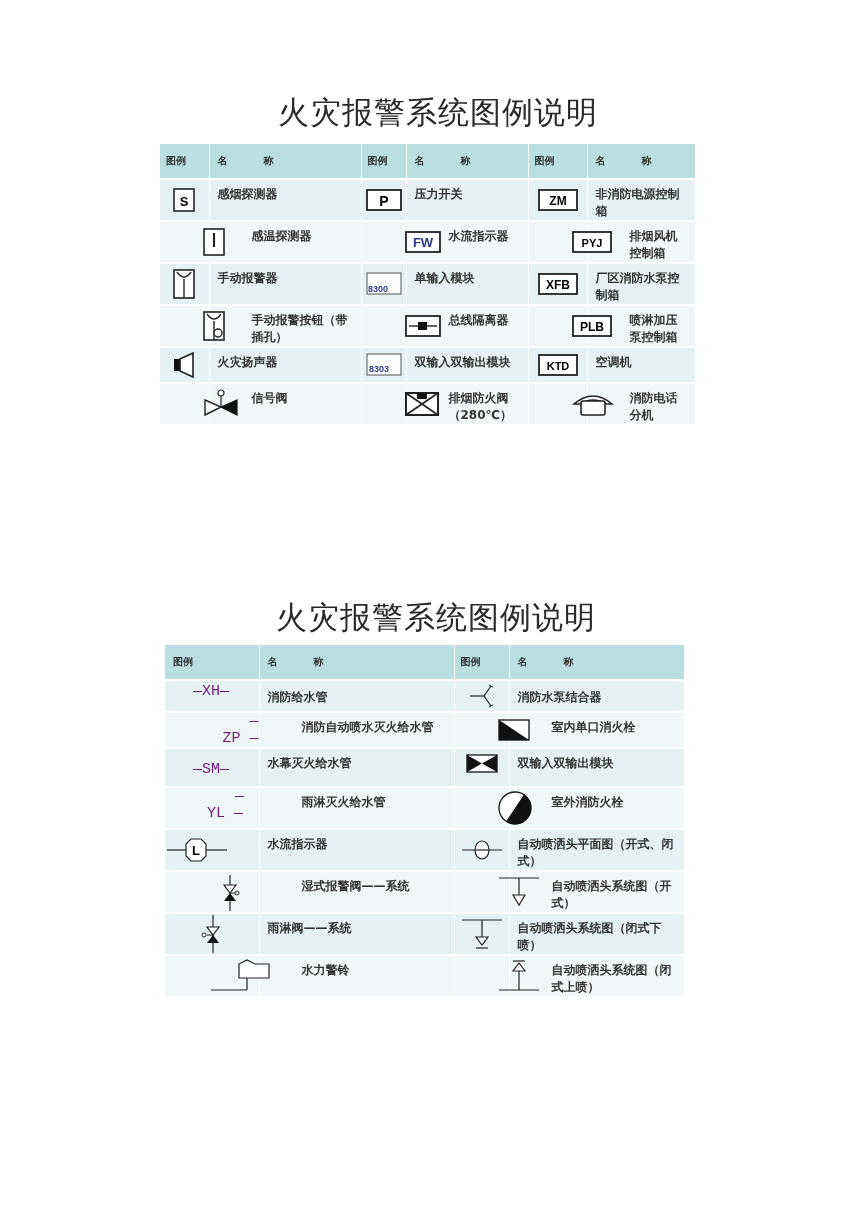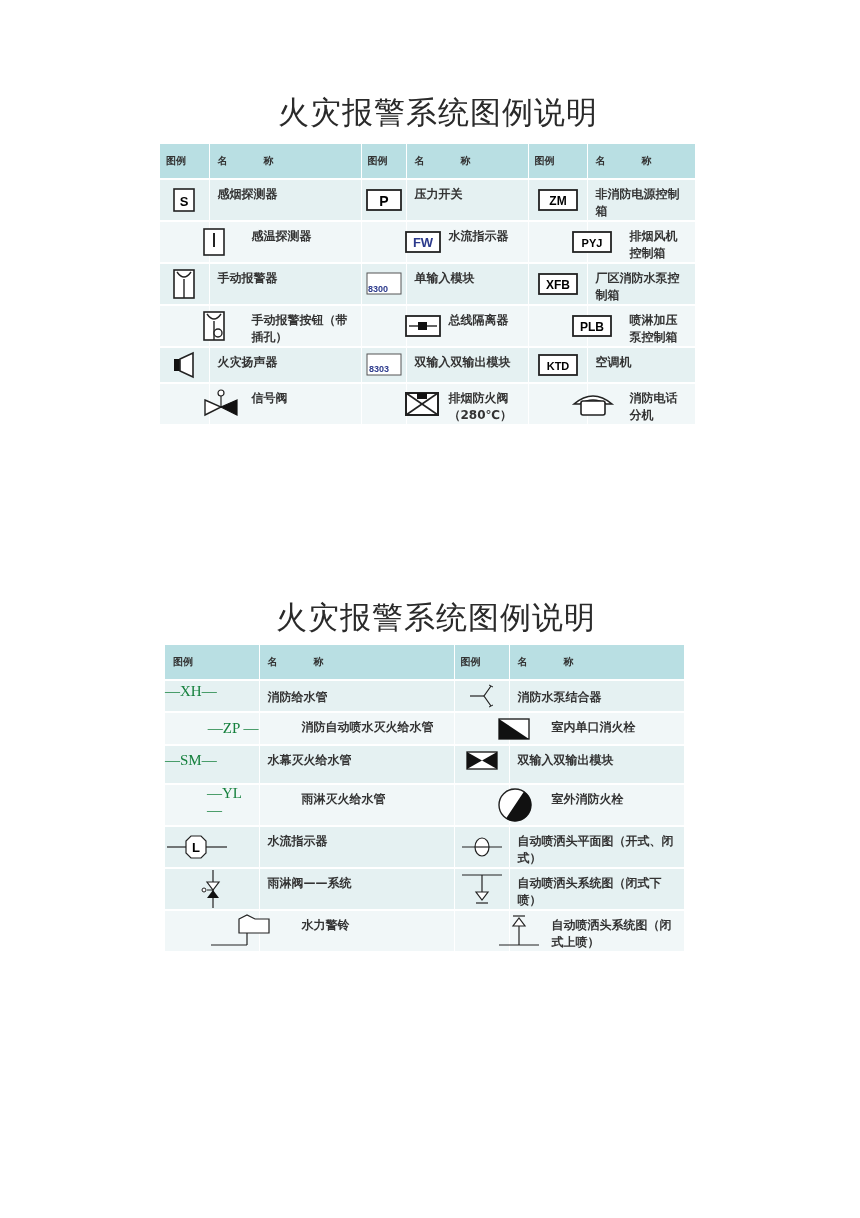--- a/index.html
+++ b/index.html
@@ -16,21 +16,21 @@
   th .lbl { padding-left: 6px; }
   tr.odd td { background: #e5f1f2; }
   tr.even td { background: #f1f7f8; padding-left: 42px; }
   tr td { border-top: 2px solid #ffffff; }
   td.sym { text-align: center; vertical-align: middle; }
   td.nm { padding: 6px 6px 0 8px; line-height: 17px; }
   #t1 { left: 160px; top: 144px; width: 535px; }
   #t2 { left: 165px; top: 645px; width: 519px; }
   .nm-header { padding-left: 8px; }
   .gap { display: inline-block; width: 36px; }
-  .pipe { font-weight: normal; font-size: 15px; color: #15803d; font-family: Liberation Serif, serif; }
+  .pipe { font-weight: normal; font-size: 15px; color: #701a75; font-family: Liberation Mono, monospace; margin-left: 28px; }
   svg { display: inline-block; vertical-align: middle; }
 </style>
 </head>
 <body>
 
 <div class="title" id="t1-title">火灾报警系统图例说明</div>
 
 <table id="t1">
   <colgroup>
     <col style="width:49px">
@@ -203,21 +203,21 @@
     <td class="sym" style="text-align:right;vertical-align:middle"><span class="pipe">—<span>ZP</span> —</span></td>
     <td class="nm">消防自动喷水灭火给水管</td>
     <td class="sym"><svg width="34" height="24">
             <rect x="2" y="2" width="30" height="20" fill="#fff" stroke="#222" stroke-width="1.4"></rect>
             <path d="M2 2 L32 22 L2 22 Z" fill="#111"></path>
           </svg></td>
     <td class="nm">室内单口消火栓</td>
   </tr>
 
   <tr class="odd" style="height:39px">
-    <td class="sym" style="text-align:left;vertical-align:top;padding-top:6px"><span class="pipe">—<span>SM</span>—</span></td>
+    <td class="sym" style="text-align:left;vertical-align:top;padding-top:12px"><span class="pipe">—<span>SM</span>—</span></td>
     <td class="nm">水幕灭火给水管</td>
     <td class="sym" style="vertical-align:top;padding-top:4px"><svg width="34" height="22">
             <rect x="2" y="2" width="30" height="17" fill="#fff" stroke="#222" stroke-width="1.4"></rect>
             <path d="M2 2 L17 10.5 L2 19 Z" fill="#111"></path>
             <path d="M32 2 L17 10.5 L32 19 Z" fill="#111"></path>
           </svg></td>
     <td class="nm">双输入双输出模块</td>
   </tr>
 
   <tr class="even" style="height:41px">
@@ -239,20 +239,36 @@
           </svg></td>
     <td class="nm">水流指示器</td>
     <td class="sym"><svg width="44" height="22">
             <line x1="2" y1="11" x2="42" y2="11" stroke="#222" stroke-width="1.2"></line>
             <ellipse cx="22" cy="11" rx="7" ry="9" fill="#fff" stroke="#222" stroke-width="1.2"></ellipse>
             <line x1="15" y1="11" x2="29" y2="11" stroke="#222" stroke-width="1.2"></line>
           </svg></td>
     <td class="nm">自动喷洒头平面图（开式、闭式）</td>
   </tr>
 
+  <tr class="even" style="height:39px">
+    <td class="sym"><svg width="30" height="38">
+            <line x1="12" y1="2" x2="12" y2="38" stroke="#222" stroke-width="1.2"></line>
+            <path d="M6 12 L18 12 L12 20 Z" fill="#fff" stroke="#222" stroke-width="1.2"></path>
+            <path d="M6 28 L18 28 L12 20 Z" fill="#111"></path>
+            <line x1="12" y1="20" x2="17" y2="20" stroke="#222" stroke-width="1"></line>
+            <circle cx="19" cy="20" r="2" fill="#fff" stroke="#222" stroke-width="1"></circle>
+          </svg></td>
+    <td class="nm">湿式报警阀——系统</td>
+    <td class="sym"><svg width="44" height="34">
+            <line x1="2" y1="3" x2="42" y2="3" stroke="#222" stroke-width="1.2"></line>
+            <line x1="22" y1="3" x2="22" y2="20" stroke="#222" stroke-width="1.2"></line>
+            <path d="M16 20 L28 20 L22 30 Z" fill="#fff" stroke="#222" stroke-width="1.2"></path>
+          </svg></td>
+    <td class="nm">自动喷洒头系统图（开式）</td>
+  </tr>
 
   <tr class="odd" style="height:38px">
     <td class="sym"><svg width="30" height="38">
             <line x1="16" y1="0" x2="16" y2="38" stroke="#222" stroke-width="1.2"></line>
             <path d="M10 12 L22 12 L16 20 Z" fill="#fff" stroke="#222" stroke-width="1.2"></path>
             <path d="M10 28 L22 28 L16 20 Z" fill="#111"></path>
             <line x1="16" y1="20" x2="10" y2="20" stroke="#222" stroke-width="1"></line>
             <circle cx="7" cy="20" r="2" fill="#fff" stroke="#222" stroke-width="1"></circle>
           </svg></td>
     <td class="nm">雨淋阀——系统</td>

